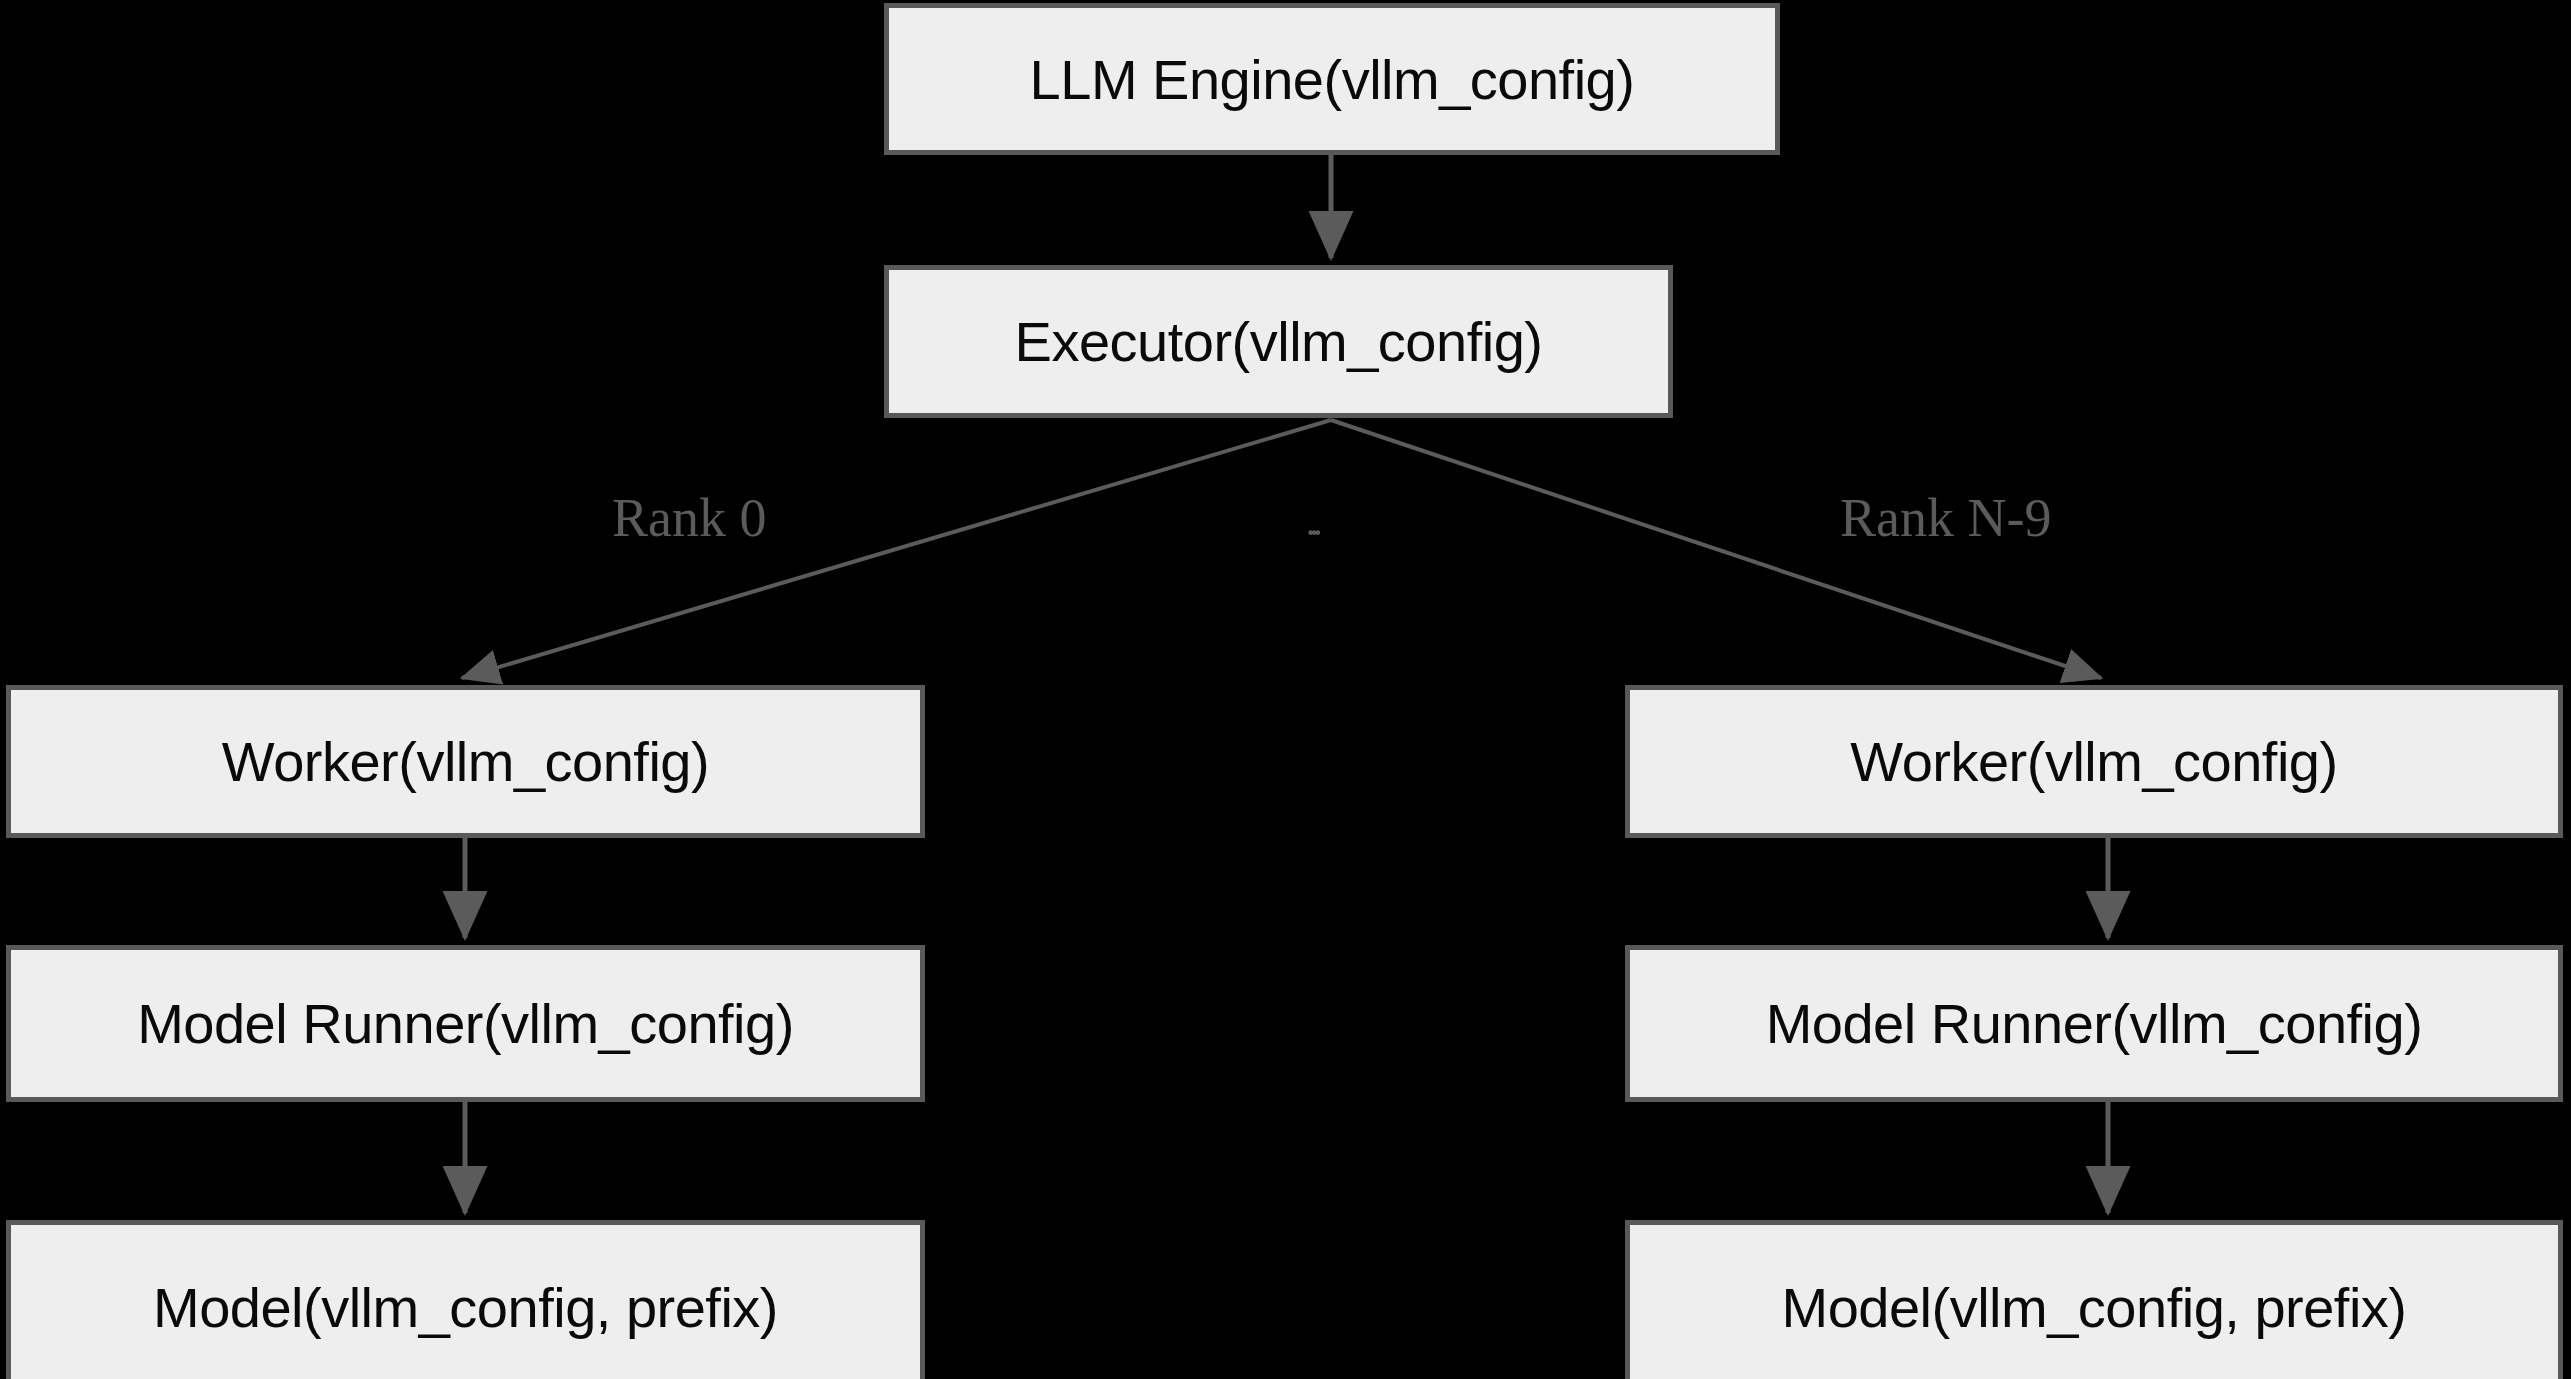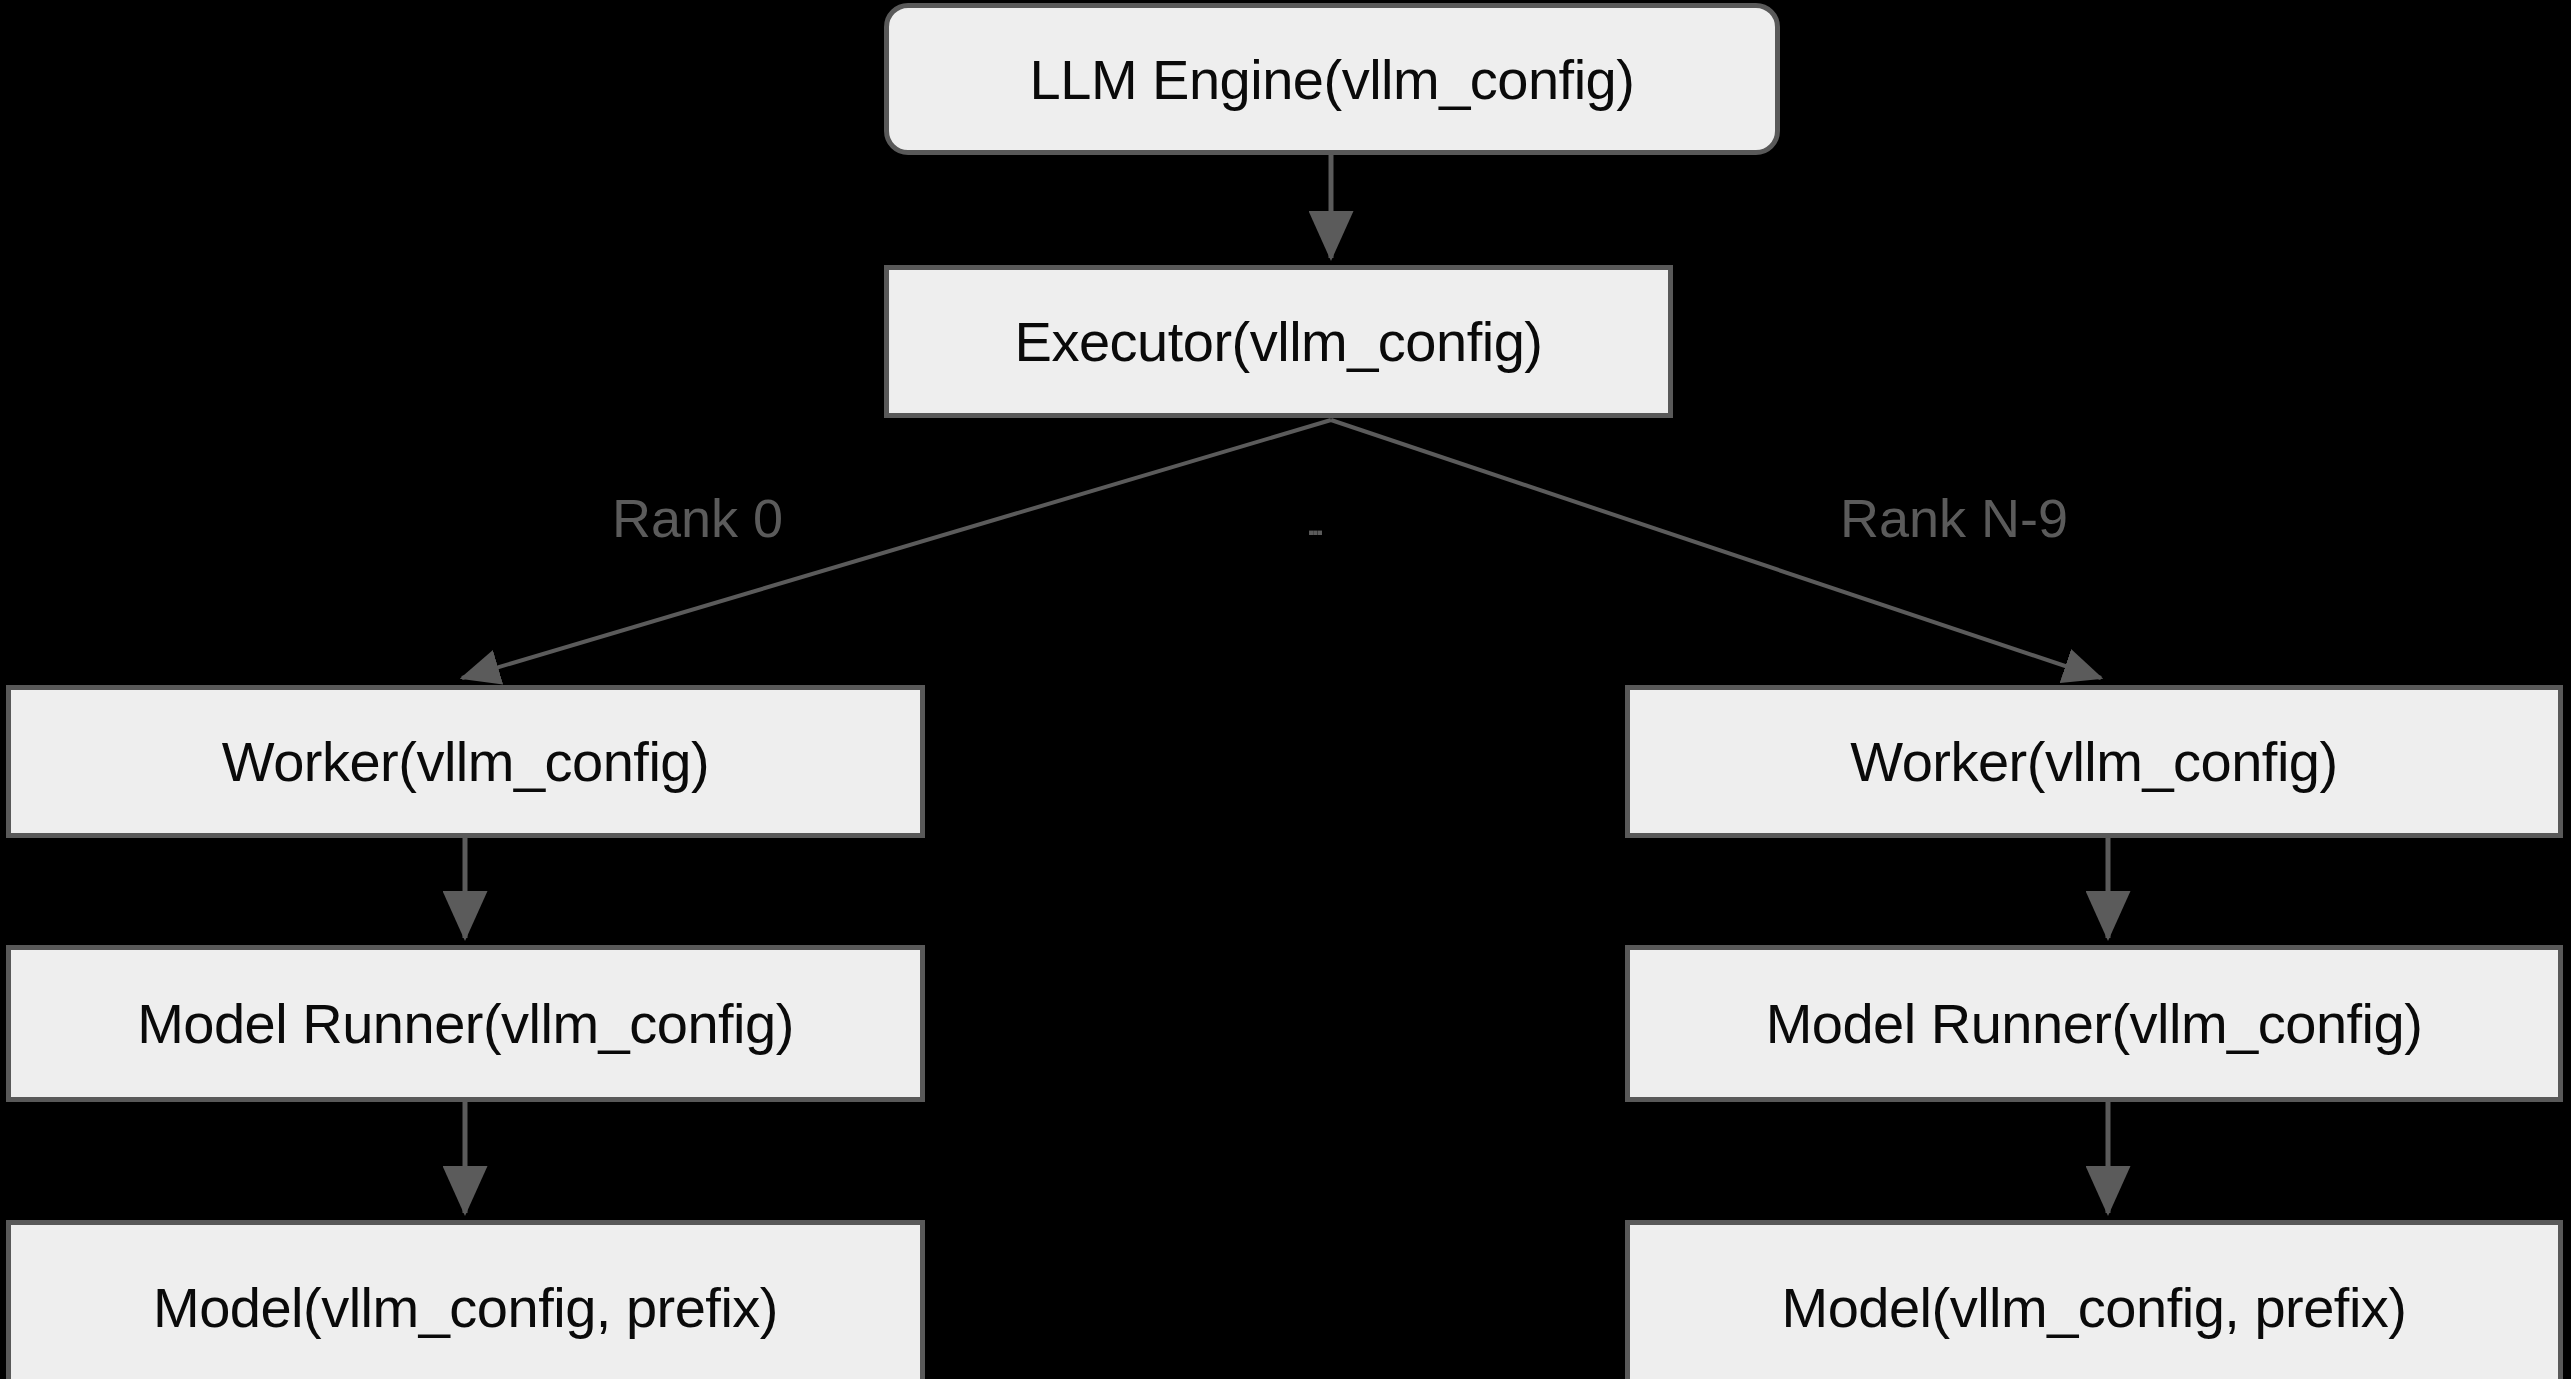--- a/index.html
+++ b/index.html
@@ -41,34 +41,34 @@
     font-family: "Liberation Sans", sans-serif;
     font-size: 56px;
     font-weight: 400;
     letter-spacing: -0.5px;
     white-space: nowrap;
     text-align: center;
   }
   .edge-label {
     position: absolute;
     color: #5b5b5b;
-    font-family: Liberation Sans, sans-serif;
+    font-family: Liberation Serif, serif;
     font-size: 54px;
     font-weight: 400;
     white-space: nowrap;
     z-index: 3;
   }
   .edge-label.small {
     font-size: 30px;
     letter-spacing: -4px;
     font-weight: 700;
   }
 
   
-  #node-llm-engine     { left: 884px;  top: 3px;    width: 896px; height: 152px; border-radius: 24px; }
+  #node-llm-engine     { left: 884px;  top: 3px;    width: 896px; height: 152px; }
   #node-executor       { left: 884px;  top: 265px;  width: 789px; height: 153px; }
   #node-worker-0       { left: 6px;    top: 685px;  width: 919px; height: 153px; }
   #node-model-runner-0 { left: 6px;    top: 945px;  width: 919px; height: 157px; }
   #node-model-0        { left: 6px;    top: 1220px; width: 919px; height: 175px; }
   #node-worker-n       { left: 1625px; top: 685px;  width: 938px; height: 153px; }
   #node-model-runner-n { left: 1625px; top: 945px;  width: 938px; height: 157px; }
   #node-model-n        { left: 1625px; top: 1220px; width: 938px; height: 175px; }
 
   
   #label-rank-0    { left: 612px;  top: 487px; }

